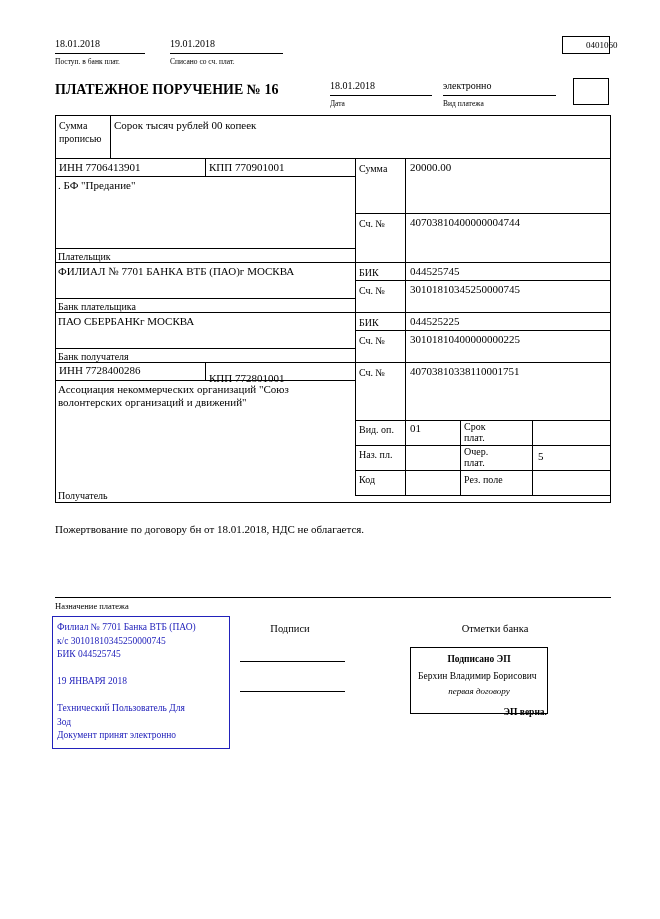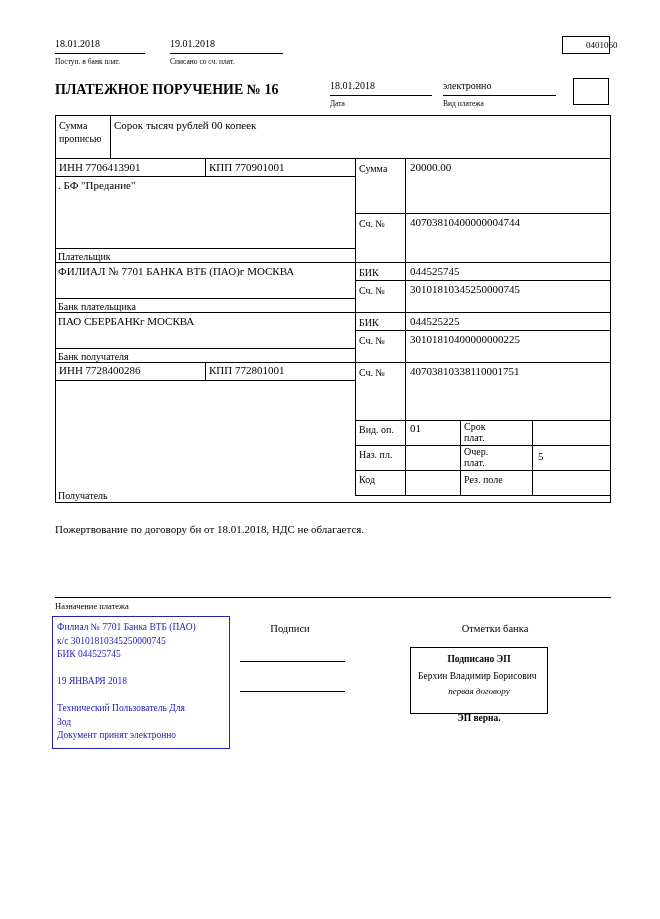--- a/index.html
+++ b/index.html
@@ -18,21 +18,21 @@
   .box { position:absolute; border:1px solid #000; }
   .codebox { text-align:center; font-size:9px; line-height:16px;padding-left:23px; }
   .stamp { position:absolute; border:1px solid var(--stamp-blue,#2222bb);
            color:var(--stamp-blue,#2222bb); font-size:9.5px; line-height:13.5px;
            padding:4px 4px; }
   .stamp-line { min-height:13.5px; white-space:nowrap; }
   .esign { position:absolute; border:1px solid #000; font-size:9.5px; line-height:12px; }
   .esign .t { font-weight:bold; text-align:center; margin-top:5px; }
   .esign .n { padding-left:7px; margin-top:5px; }
   .esign .r { font-style:italic; text-align:center; margin-top:3px; font-size:9px; }
-  .esign .v { font-weight:bold; text-align:center; margin-top:15px; }
+  .esign .v { font-weight:bold; text-align:right; margin-top:9px; }
 </style>
 </head>
 <body>
 
 <div class="sheet">
 
   <div class="uline" style="left:55px;top:37px;width:90px">18.01.2018</div>
   <div class="txt tiny" style="left:55px;top:57px">Поступ. в банк плат.</div>
 
   <div class="uline" style="left:170px;top:37px;width:113px">19.01.2018</div>
@@ -102,24 +102,25 @@
   <div class="txt small" style="left:58px;top:300px">Банк плательщика</div>
 
   <div class="txt" style="left:58px;top:315px">ПАО СБЕРБАНКг МОСКВА</div>
   <div class="txt small" style="left:359px;top:316px">БИК</div>
   <div class="txt" style="left:410px;top:315px">044525225</div>
   <div class="txt small" style="left:359px;top:334px">Сч. №</div>
   <div class="txt" style="left:410px;top:333px">30101810400000000225</div>
   <div class="txt small" style="left:58px;top:350px">Банк получателя</div>
 
   <div class="txt" style="left:59px;top:364px">ИНН 7728400286</div>
-  <div class="txt" style="left:209px;top:364px">КПП 772801001</div>
+  <div class="txt" style="left:209px;top:372px">КПП 772801001</div>
   <div class="txt small" style="left:359px;top:366px">Сч. №</div>
   <div class="txt" style="left:410px;top:365px">40703810338110001751</div>
 
+  <div class="txt wrap" style="left:58px;top:383px;width:290px">Ассоциация некоммерческих организаций "Союз волонтерских организаций и движений"</div>
   <div class="txt small" style="left:58px;top:489px">Получатель</div>
 
   <div class="txt small" style="left:359px;top:423px">Вид. оп.</div>
   <div class="txt" style="left:410px;top:422px">01</div>
   <div class="txt small wrap" style="left:464px;top:421px;width:42px;line-height:11px">Срок плат.</div>
 
   <div class="txt small" style="left:359px;top:448px">Наз. пл.</div>
   <div class="txt small wrap" style="left:464px;top:446px;width:44px;line-height:11px">Очер. плат.</div>
   <div class="txt" style="left:538px;top:450px">5</div>
 

